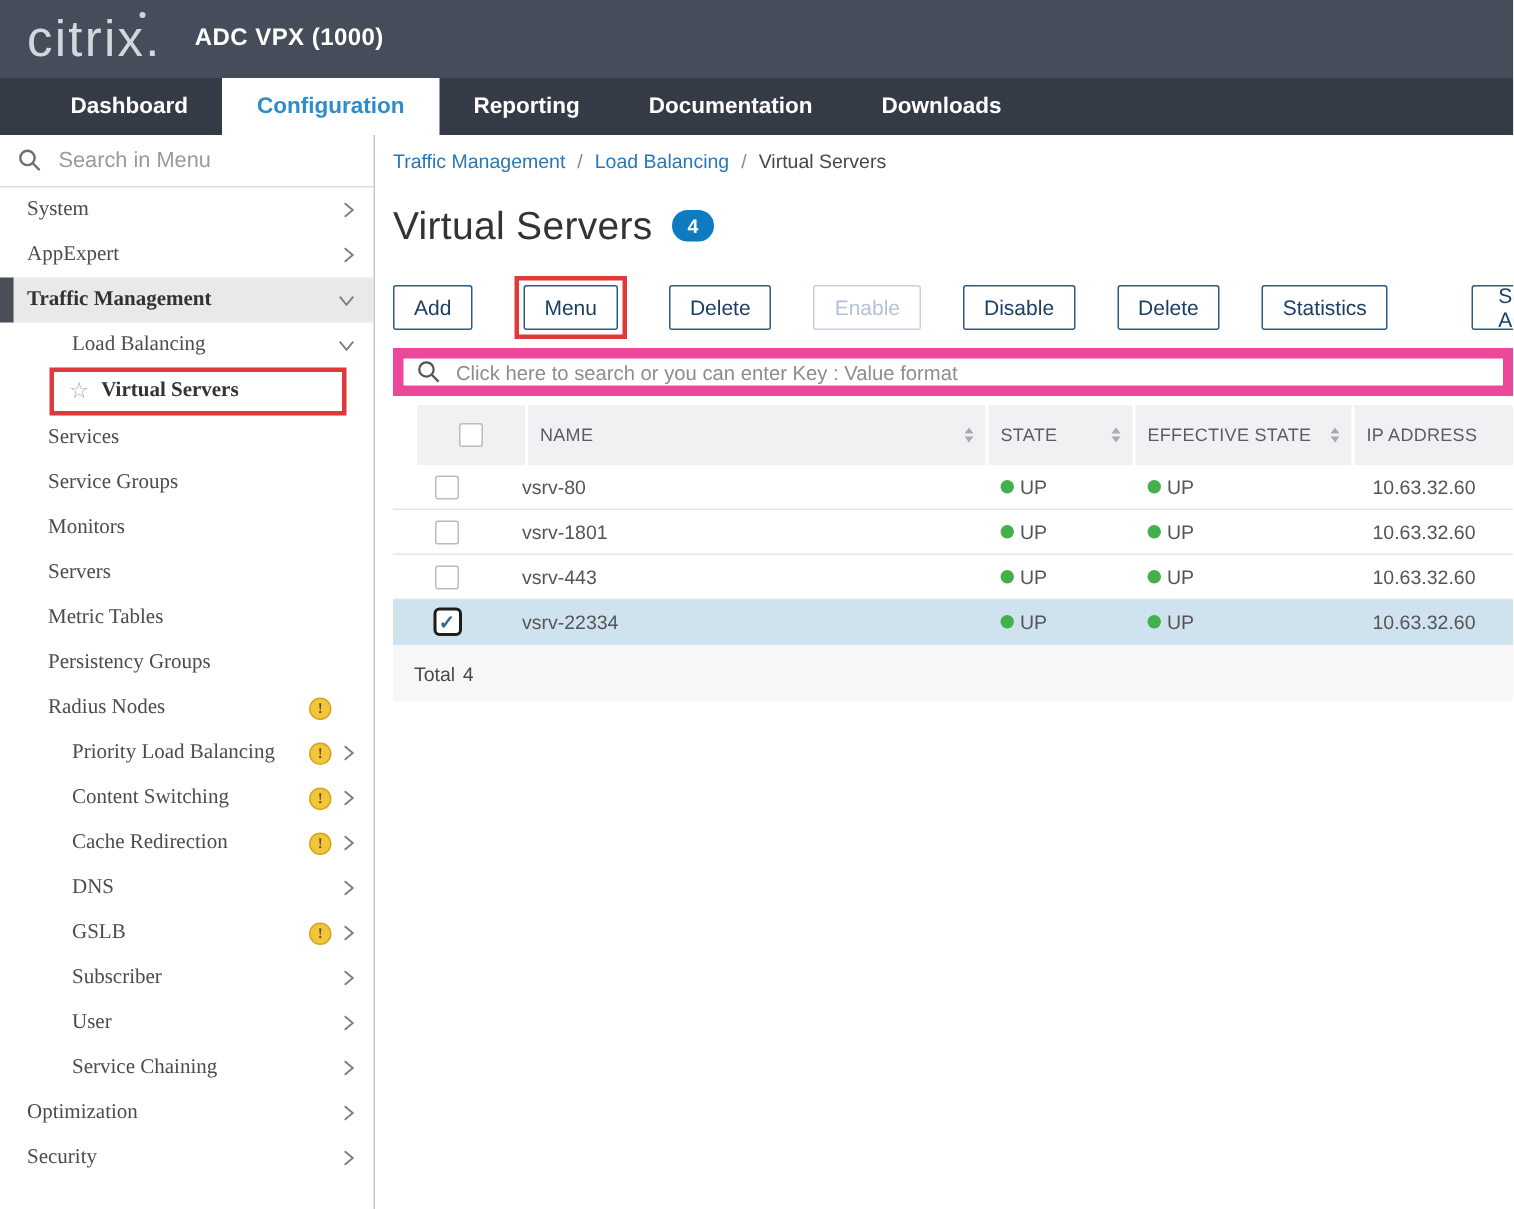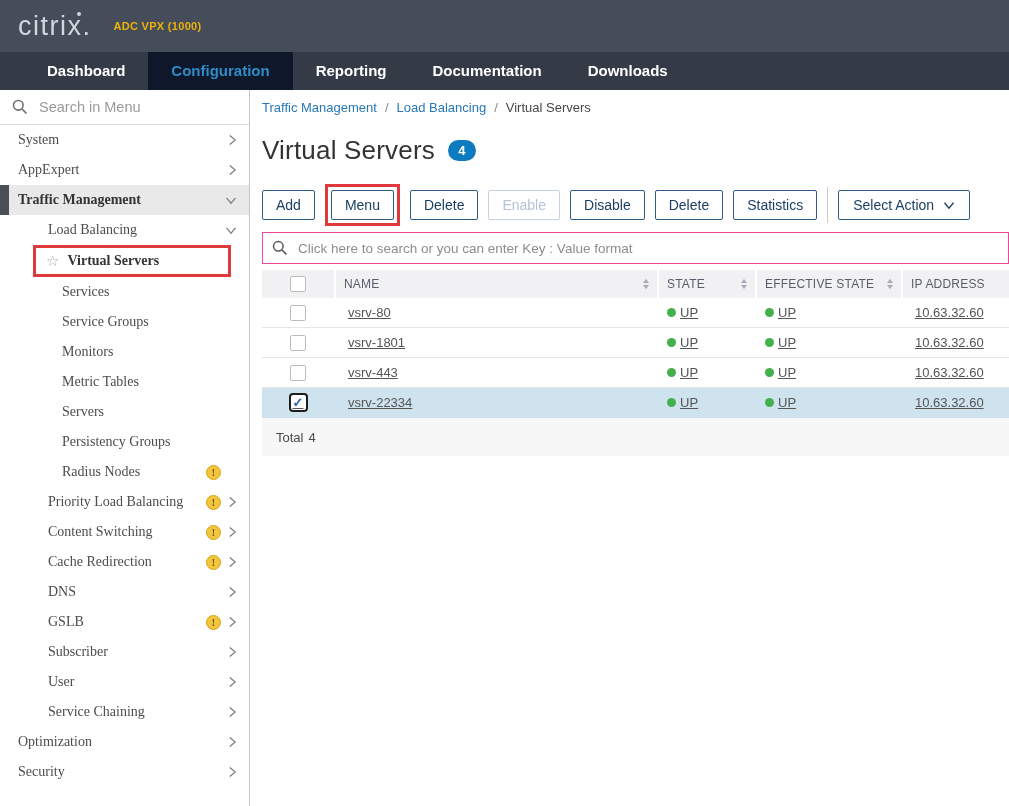--- a/index.html
+++ b/index.html
@@ -4,39 +4,39 @@
 <style>
   * { box-sizing: border-box; }
   html,body { margin:0; padding:0; }
   .app {
     width:1009px; height:806px; overflow:hidden; position:relative;
     font-family:"Liberation Sans", sans-serif; background:#fff;
   }
 
   
   .topbar { height:52px; background:#464d5a; display:flex; align-items:center; padding-left:18px; }
-  .logo { font-size:27px; color:#d3d7dd; letter-spacing:1.5px; position:relative; line-height:1; }
+  .logo { font-size:34px; color:#d3d7dd; letter-spacing:1.5px; position:relative; line-height:1; }
   .logo::after { content:""; position:absolute; top:-1px; right:11px; width:4px; height:4px; border-radius:50%; background:#d3d7dd; }
-  .product { color:#eab308; font-weight:700; font-size:11px; margin-left:22px; letter-spacing:.3px; }
+  .product { color:#ffffff; font-weight:700; font-size:16px; margin-left:22px; letter-spacing:.3px; }
 
   
   .navbar { height:38px; background:#343b47; display:flex; padding-left:24px; }
   .tab { color:#fff; font-weight:700; font-size:15px; line-height:38px; padding:0 23px; cursor:pointer; }
-  .tab.active { background:#0f172a; color:#2e8cc7; }
+  .tab.active { background:#ffffff; color:#2e8cc7; }
 
   
   .body { display:flex; height:716px; }
 
   
   .sidebar { width:250px; min-width:250px; border-right:1px solid #c6c6c6; background:#fff; overflow:hidden; }
   .side-search { height:35px; display:flex; align-items:center; gap:9px; padding-left:12px; border-bottom:1px solid #dcdcdc; }
   .sinput { border:none; outline:none; font-size:14.5px; color:#444; width:185px; font-family:inherit; background:transparent; }
   .sinput::placeholder { color:#9a9a9a; }
   .si { height:30px; display:flex; align-items:center; font-size:14px; color:#4c4c4c; padding-right:12px; position:relative; cursor:pointer;font-family:Liberation Serif, serif; }
-  .l1 { padding-left:18px; } .l2 { padding-left:48px; } .l3 { padding-left:62px; }
+  .l1 { padding-left:18px; } .l2 { padding-left:48px; } .l3 { padding-left:32px; }
   .ric { margin-left:auto; display:flex; align-items:center; gap:7px; }
   .current { background:#e9e9e9; font-weight:700; color:#333; }
   .current::before { content:""; position:absolute; left:0; top:0; width:9px; height:30px; background:#4a4e57; }
   .warn {
     width:15px; height:15px; border-radius:50%; background:#f2c53d; border:1px solid #d8a417;
     color:#6b4e00; font-weight:700; font-size:10px; display:flex; align-items:center; justify-content:center;
   }
   .chev.hide { visibility:hidden; }
   .vs { padding-left:0; height:32px; }
   .vs-box { margin-left:33px; width:198px; height:100%; border:3px solid #e0393b; display:flex; align-items:center; padding-left:10px; gap:8px; }
@@ -45,46 +45,46 @@
 
   
   .main { flex:1; padding:10px 0 0 12px; overflow:hidden; }
   .crumbs { font-size:13px; display:flex; gap:8px; align-items:center; }
   .crumbs a { color:#2878b8; text-decoration:none; cursor:pointer; }
   .sep { color:#8a8a8a; }
   .cur { color:#474747; }
   h1 { font-size:26px; color:#333; font-weight:400; margin:20px 0 0 0; display:flex; align-items:center; gap:13px; letter-spacing:.2px; }
   .badge { background:#0e7ac0; color:#fff; font-size:13px; font-weight:700; min-width:28px; height:21px; border-radius:11px; display:inline-flex; align-items:center; justify-content:center; }
 
-  .toolbar { margin-top:18px; display:flex; align-items:center; gap:10px; }
+  .toolbar { margin-top:18px; display:flex; align-items:center; gap:28px; }
   .btn {
     background:#fff; border:1px solid #2e5b84; color:#1c3f63; font-size:14px; font-family:inherit;
     padding:0 13px; height:30px; border-radius:2px; cursor:pointer;
   }
   .btn.disabled { border-color:#c3d2e2; color:#b4c3d6; cursor:default; }
   .edit-box { border:3px solid #e0393b; padding:3px; display:inline-flex; }
   .vdiv { width:1px; height:36px; background:#cccccc; }
   .btn.action { display:inline-flex; align-items:center; gap:9px; padding:0 14px; }
 
-  .tsearch { margin-top:6px; height:32px; border:1px solid #ec4899; display:flex; align-items:center; gap:8px; padding-left:9px; }
+  .tsearch { margin-top:6px; height:32px; border:7px solid #ec4899; display:flex; align-items:center; gap:8px; padding-left:9px; }
   .tinput { border:none; outline:none; flex:1; font-size:13.5px; font-family:inherit; color:#444; background:transparent; }
   .tinput::placeholder { color:#8d8d8d; }
 
   .grid5 { display:grid; grid-template-columns:72px 1fr 96px 144px 106px; column-gap:2px; }
-  .thead { margin-top:6px; height:28px; }
+  .thead { margin-top:6px; height:40px;margin-left:16px; }
   .th { background:#f1f1f4; display:flex; align-items:center; font-size:12px; color:#575e69; padding:0 8px; letter-spacing:.2px; }
   .th.split { justify-content:space-between; }
   .cbcell { justify-content:center; }
   .cb { width:16px; height:16px; background:#fff; border:1px solid #bcbcbc; border-radius:2px; display:inline-flex; align-items:center; justify-content:center; }
   .cb.checked { width:19px; height:19px; border:2px solid #1d1d1d; border-radius:4px; }
   .chk { color:#33659c; font-size:13px; font-weight:700; line-height:1; }
 
   .trow { height:30px; border-bottom:1px solid #e5e5e5; align-items:center; cursor:pointer; }
   .trow.selected { background:#cfe3ef; border-bottom-color:#cfe3ef; }
-  .td { font-size:13px; color:#555; padding:0 8px; display:flex; align-items:center;text-decoration:underline; }
+  .td { font-size:13px; color:#555; padding:0 8px; display:flex; align-items:center; }
   .td.name { padding-left:12px; }
   .td.ip { padding-left:12px; }
   .dot { width:9px; height:9px; border-radius:50%; background:#43b04c; margin-right:4px; }
 
   .tfoot { height:38px; background:#f7f7f8; display:flex; align-items:center; padding-left:14px; font-size:13px; color:#4a4a4a; gap:5px; }
 
   .sort { display:inline-flex; flex-direction:column; gap:2px; cursor:pointer; }
   .sort i { display:block; width:0; height:0; border-left:3.5px solid transparent; border-right:3.5px solid transparent; }
   .sort .up { border-bottom:4px solid #a4abb5; }
   .sort .dn { border-top:4px solid #a4abb5; }
@@ -165,24 +165,24 @@
         <div class="si l3">
           <span>Services</span>
         </div>
         <div class="si l3">
           <span>Service Groups</span>
         </div>
         <div class="si l3">
           <span>Monitors</span>
         </div>
         <div class="si l3">
+          <span>Servers</span>
+        </div>
+        <div class="si l3">
           <span>Metric Tables</span>
-        </div>
-        <div class="si l3">
-          <span>Servers</span>
         </div>
         <div class="si l3">
           <span>Persistency Groups</span>
         </div>
 
         <div class="si l3">
           <span>Radius Nodes</span>
           <span class="ric">
             <span class="warn">!</span>
             <svg class="chev hide" width="9" height="12" viewBox="0 0 10 12">

